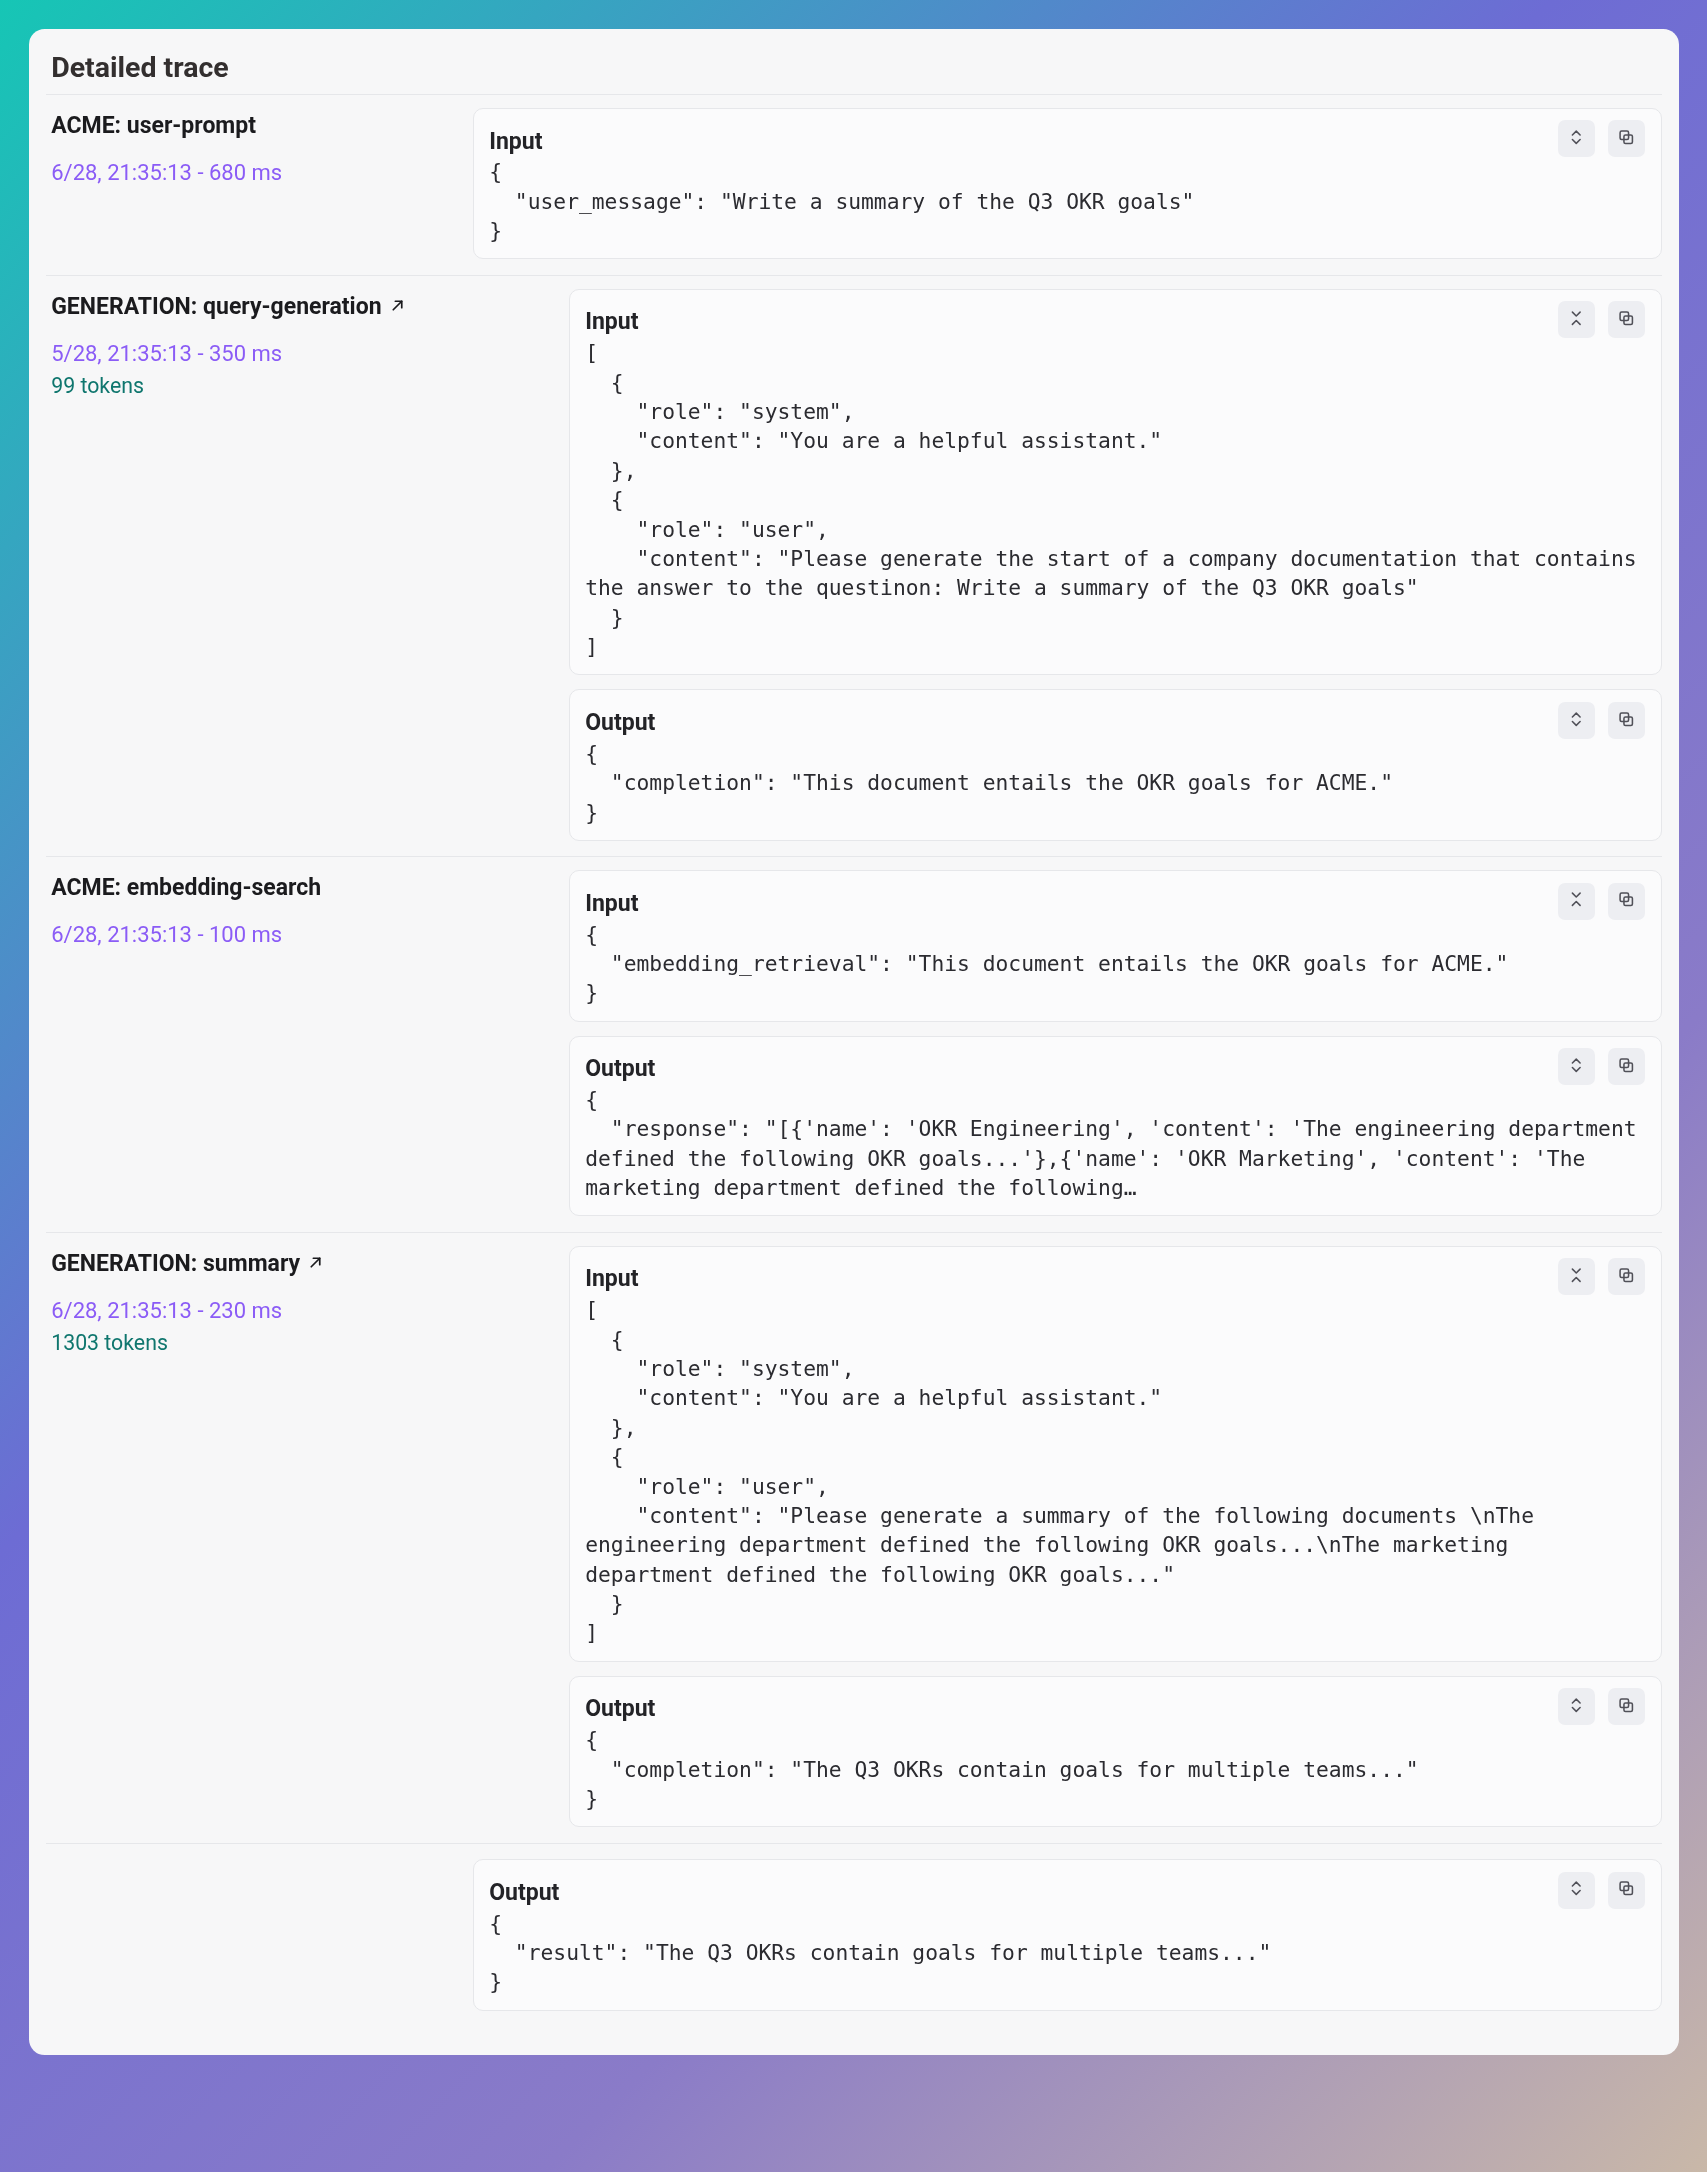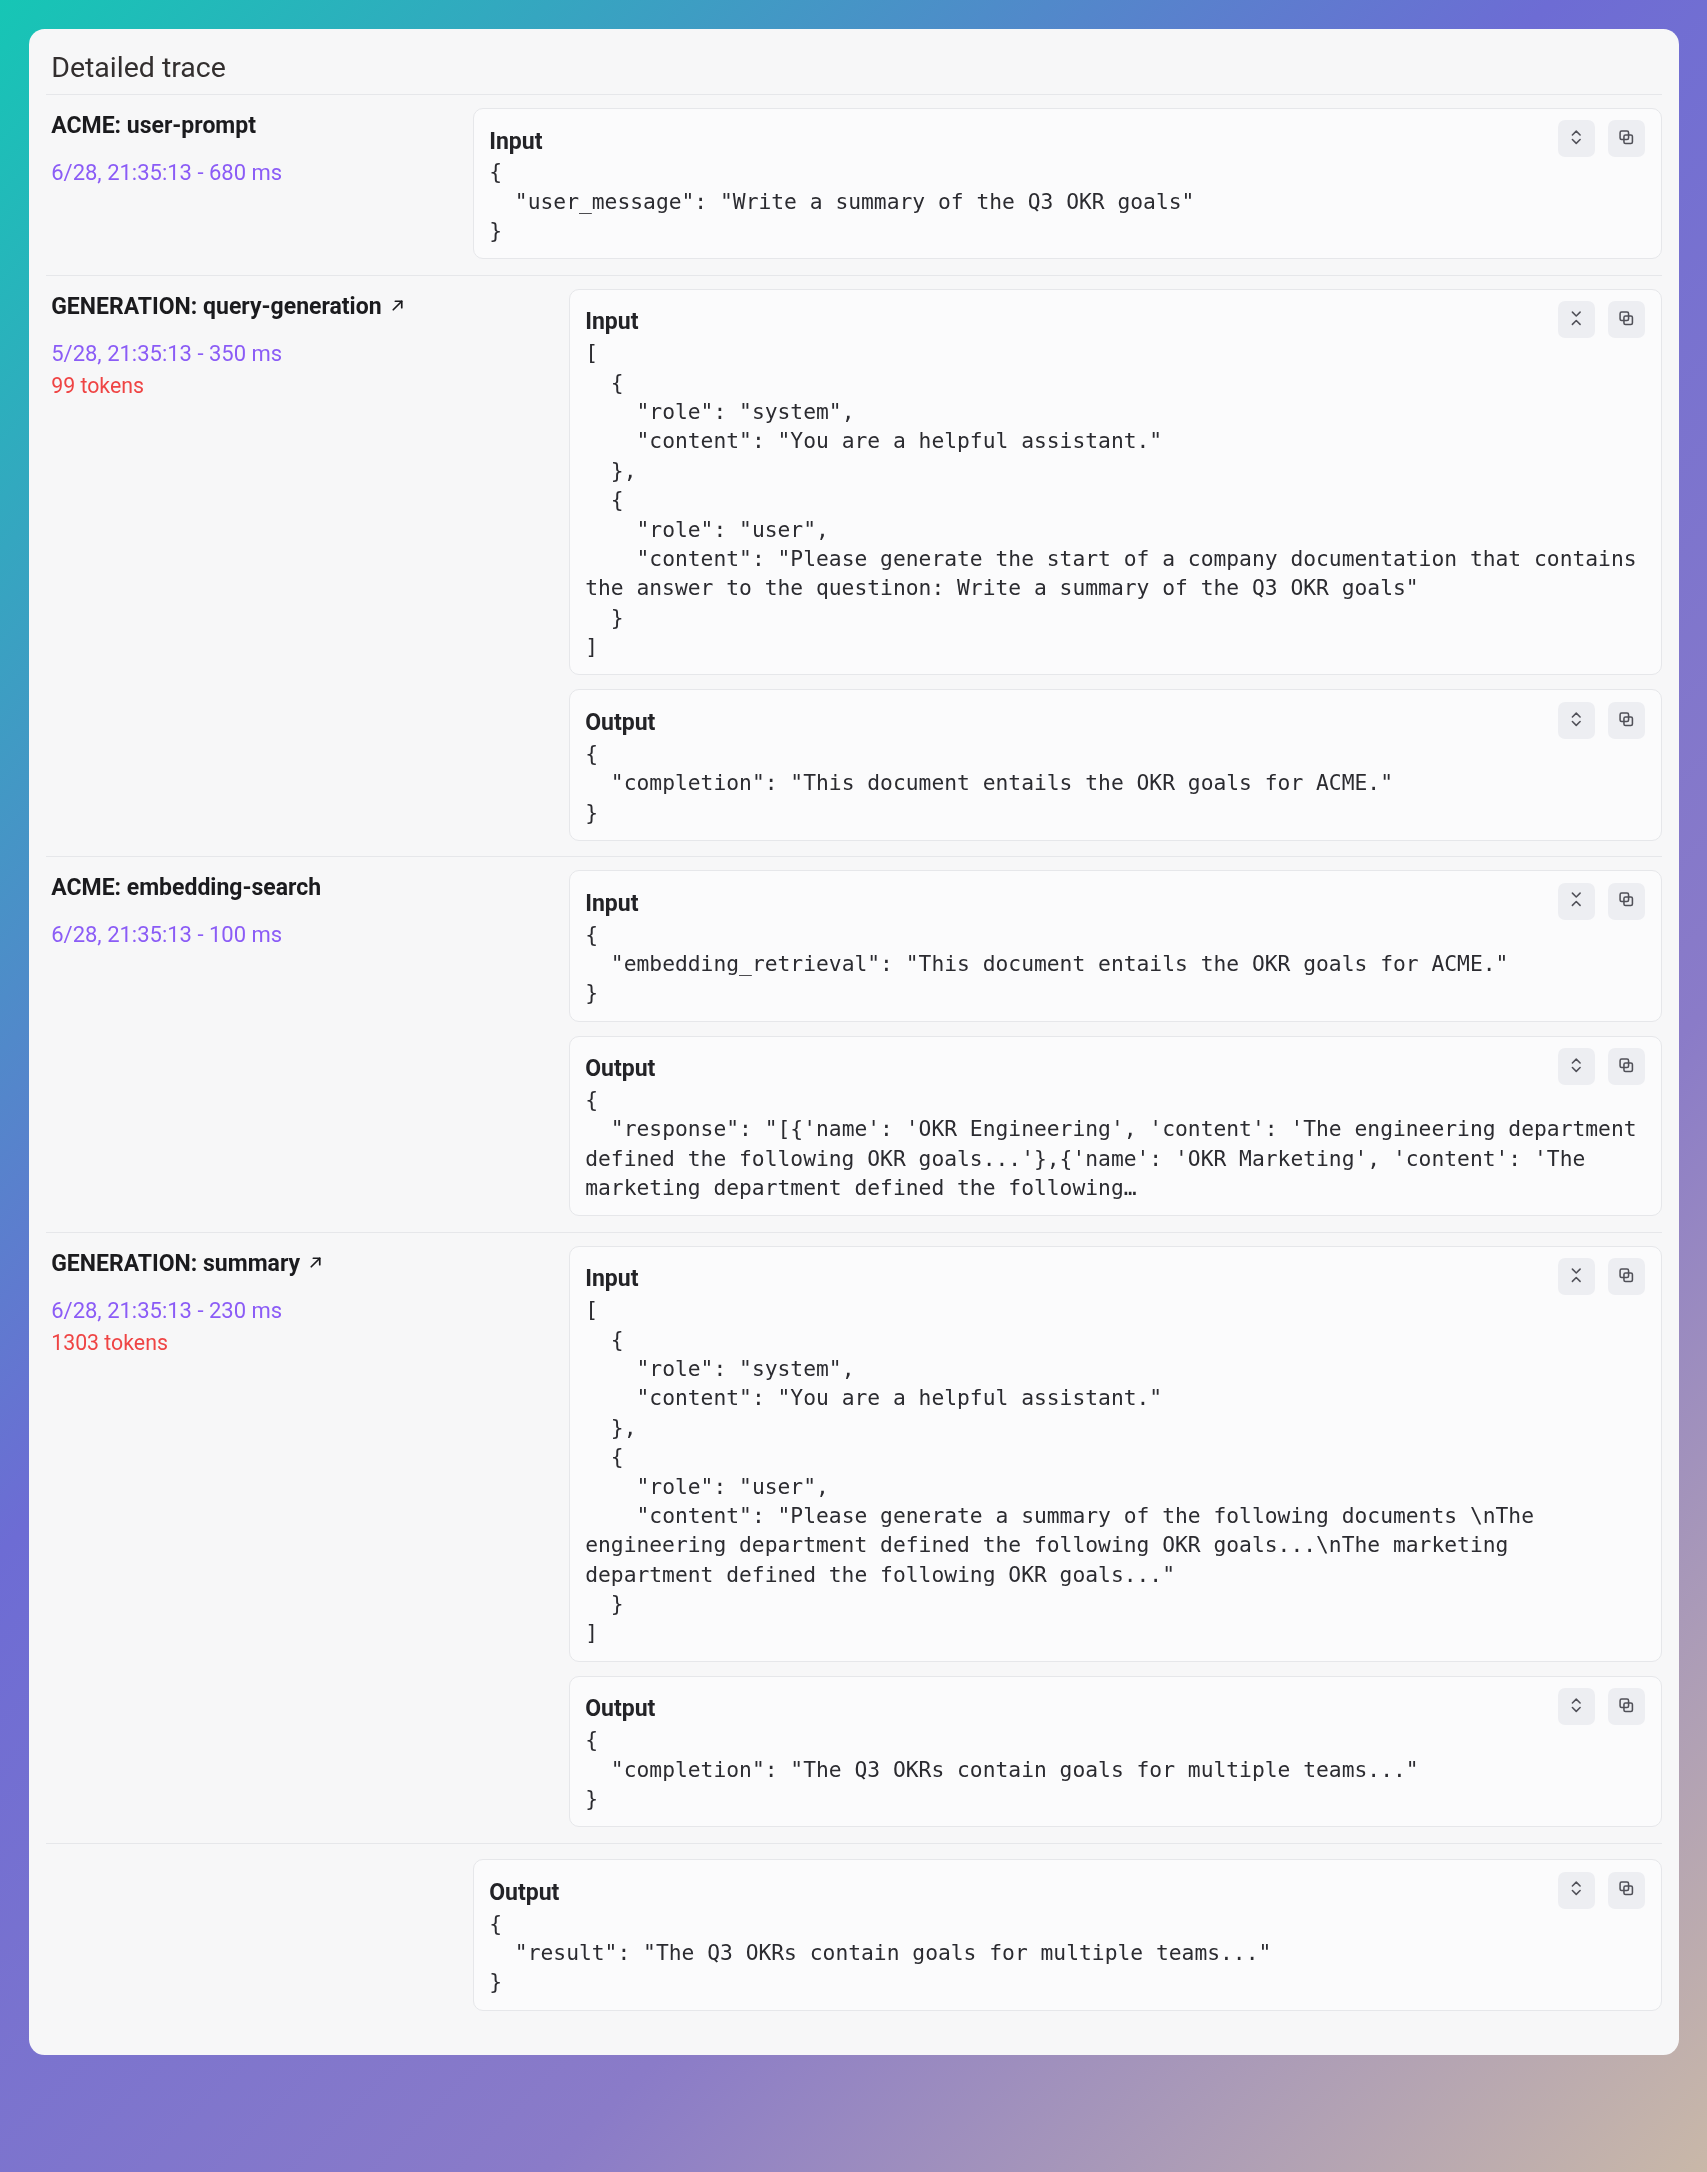--- a/index.html
+++ b/index.html
@@ -11,21 +11,21 @@
   }
   .panel {
     background: #f7f7f8;
     border-radius: 15.7px;
     padding: 20px 17px 28.5px 17px;
     max-width: 1679px;
     margin: 0 auto;
   }
   .panel-title {
     font-size: 28.5px;
-    font-weight: 400;
+    font-weight: 700;
     color: #332f2f;
     padding: 2.8px 0 10px 5.7px;
     border-bottom: 0.7px solid #e6e7ea;
   }
   .trace-section {
     display: flex;
     border-bottom: 0.7px solid #e6e7ea;
     padding: 12.8px 0 15.7px 0;
   }
   .trace-section.noborder { border-bottom: none; }
@@ -46,21 +46,21 @@
     font-size: 20px;
     line-height: 1;
   }
   .meta-sub {
     font-size: 22px;
     color: #8b5cf6;
     margin-top: 21px;
   }
   .meta-tokens {
     font-size: 21.3px;
-    color: #ef4444;
+    color: #0f766e;
     margin-top: 7.1px;
   }
   .blocks {
     flex: 1;
     display: flex;
     flex-direction: column;
     gap: 14.2px;
   }
   .blocks.indent { padding-left: 96px; }
   .block {

